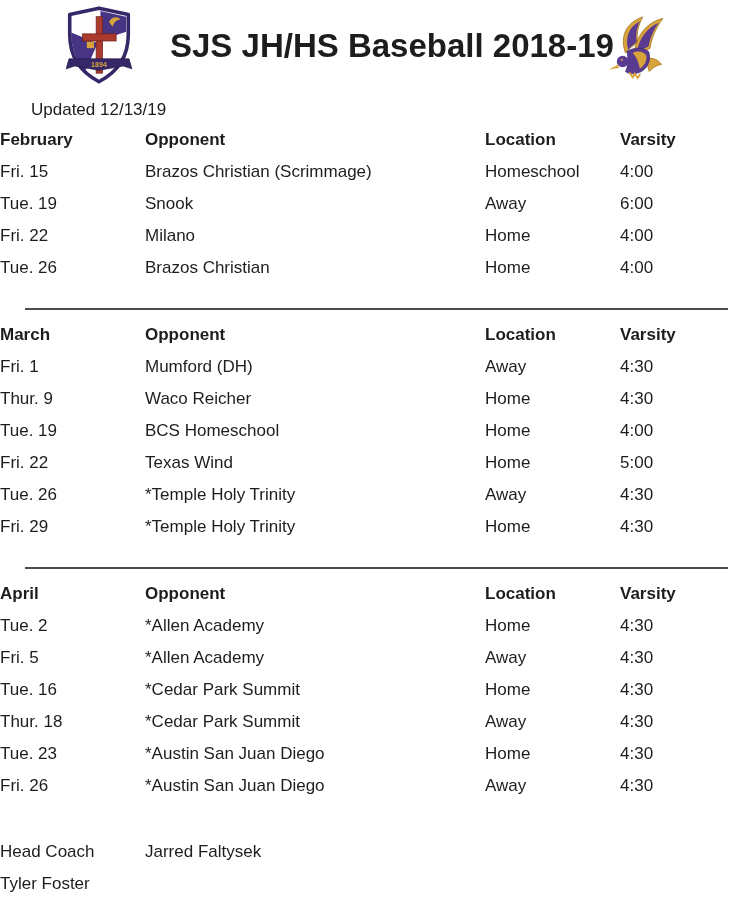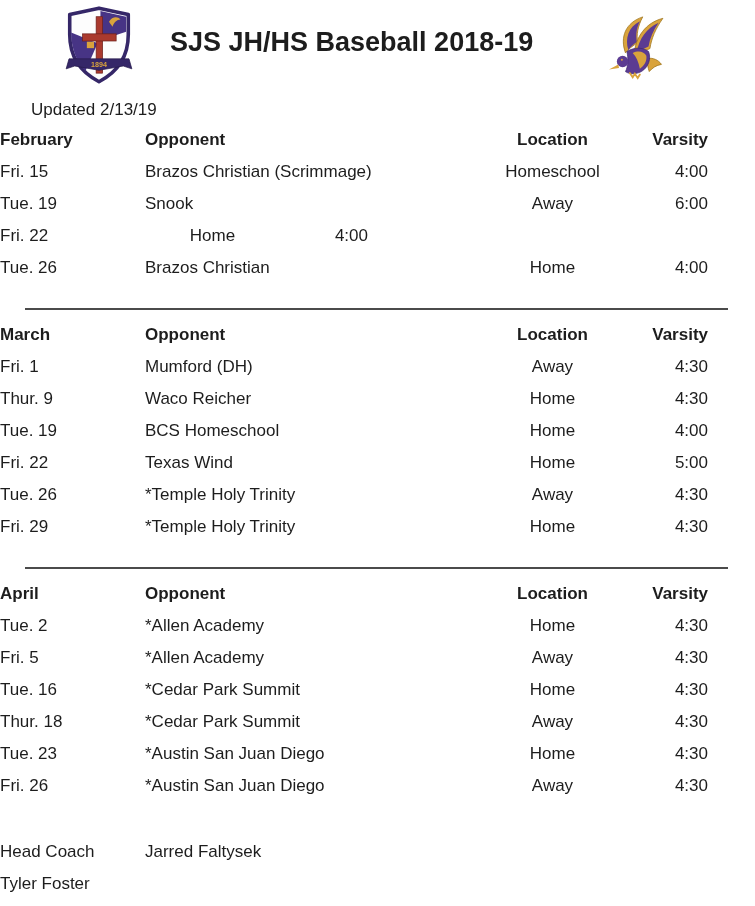--- a/index.html
+++ b/index.html
@@ -8,31 +8,31 @@
     width: 755px; height: 906px;
     background: #ffffff;
     font-family: "Liberation Sans", sans-serif;
     color: #1d1d1d;
     overflow: hidden;
   }
   .header { position: relative; height: 92px; }
   .crest  { position: absolute; left: 62px;  top: 6px;  width: 74px; height: 80px; }
   .title  {
     position: absolute; left: 170px; top: 27px; margin: 0;
-    font-size: 27px; font-weight: bold; white-space: nowrap;
+    font-size: 33px; font-weight: bold; white-space: nowrap;
   }
   .eagle  { position: absolute; left: 600px; top: 14px; width: 74px; height: 72px; }
 
   .updated { margin: 8px 0 4px 31px; font-size: 17px; line-height: 20px; }
 
   .row { display: flex; height: 32px; align-items: center; font-size: 17px; }
   .col-date { width: 145px; }
   .col-opp  { width: 340px; }
-  .col-loc  { width: 135px; text-align: center; }
-  .col-time { width: 88px;  text-align: right; }
+  .col-loc  { width: 135px; text-align: left; }
+  .col-time { width: 88px;  text-align: left; }
   .head { font-weight: bold; }
 
   .section-divider {
     height: 0; border-top: 2px solid #4b4b4b;
     width: 703px; margin: 24px 0 9px 25px;
   }
 
   #coaches { margin-top: 34px; }
   .coach-row { height: 32px; }
   .coach-name { }
@@ -66,21 +66,21 @@
       <path d="M64,62 C72,60 80,64 84,70 C77,71 71,75 67,80 C65,74 64,68 64,62 Z" fill="#D9A33C" stroke="#9a7117" stroke-width="1"></path>
       <path d="M36,52 C46,46 58,46 66,52 C70,62 66,74 56,80 C48,84 40,84 34,80 C38,72 38,62 36,52 Z" fill="#5B3B92" stroke="#3E2870" stroke-width="1"></path>
       <path d="M44,54 C52,50 60,52 63,58 C64,66 60,72 54,76 C52,66 49,59 44,54 Z" fill="#D9A33C"></path>
       <circle cx="30" cy="66" r="8" fill="#5B3B92"></circle>
       <path d="M24,70 L11,77 L25,75 Z" fill="#D9A33C"></path>
       <circle cx="29" cy="63.5" r="1.4" fill="#D9A33C"></circle>
       <path d="M40,82 l4,6 l3,-5 l4,6 l3,-5" fill="none" stroke="#D9A33C" stroke-width="2.5" stroke-linecap="round"></path>
     </svg>
   </header>
 
-  <div class="updated">Updated 2/13/19</div>
+  <div class="updated">Updated 12/13/19</div>
 
   <main id="schedule">
   <section class="month-section">
 
     <div class="row header-row">
       <div class="col-date head">February</div>
       <div class="col-opp  head">Opponent</div>
       <div class="col-loc  head">Location</div>
       <div class="col-time head">Varsity</div>
     </div>
@@ -94,20 +94,21 @@
 
   <div class="row game-row">
     <div class="col-date">Tue. 19</div>
     <div class="col-opp">Snook</div>
     <div class="col-loc">Away</div>
     <div class="col-time">6:00</div>
   </div>
 
   <div class="row game-row">
     <div class="col-date">Fri. 22</div>
+    <div class="col-opp">Milano</div>
     <div class="col-loc">Home</div>
     <div class="col-time">4:00</div>
   </div>
 
   <div class="row game-row">
     <div class="col-date">Tue. 26</div>
     <div class="col-opp">Brazos Christian</div>
     <div class="col-loc">Home</div>
     <div class="col-time">4:00</div>
   </div>

